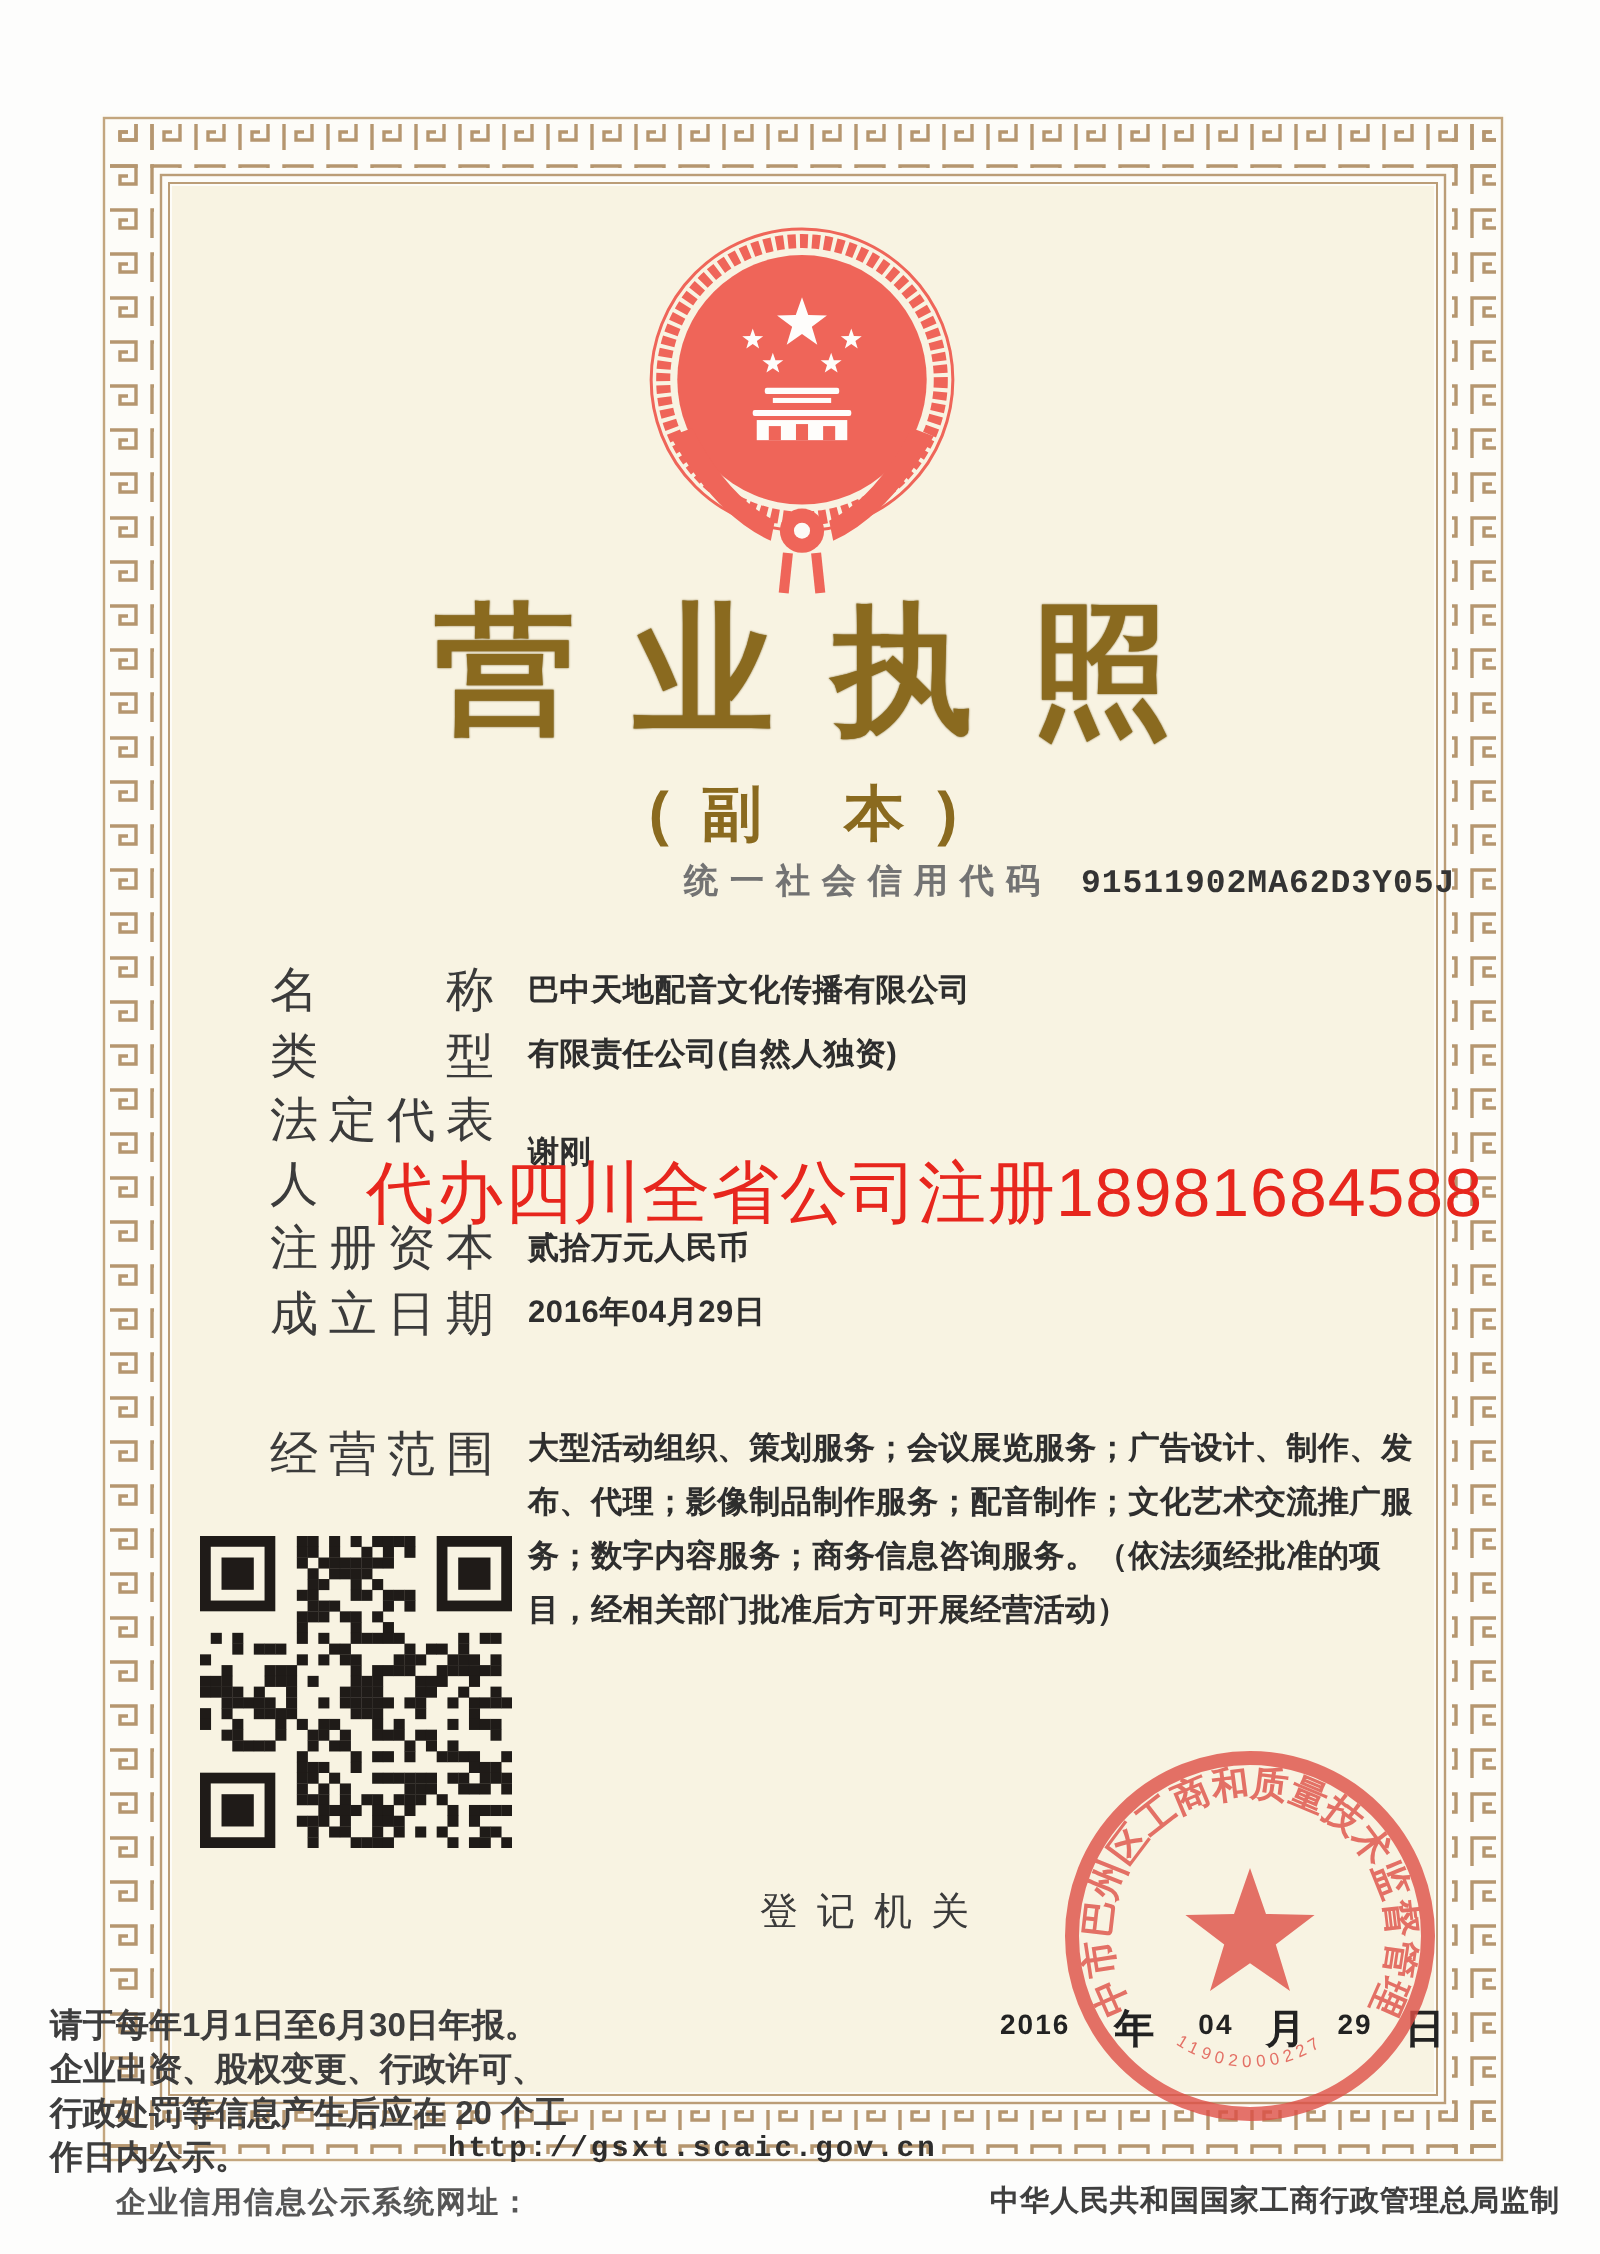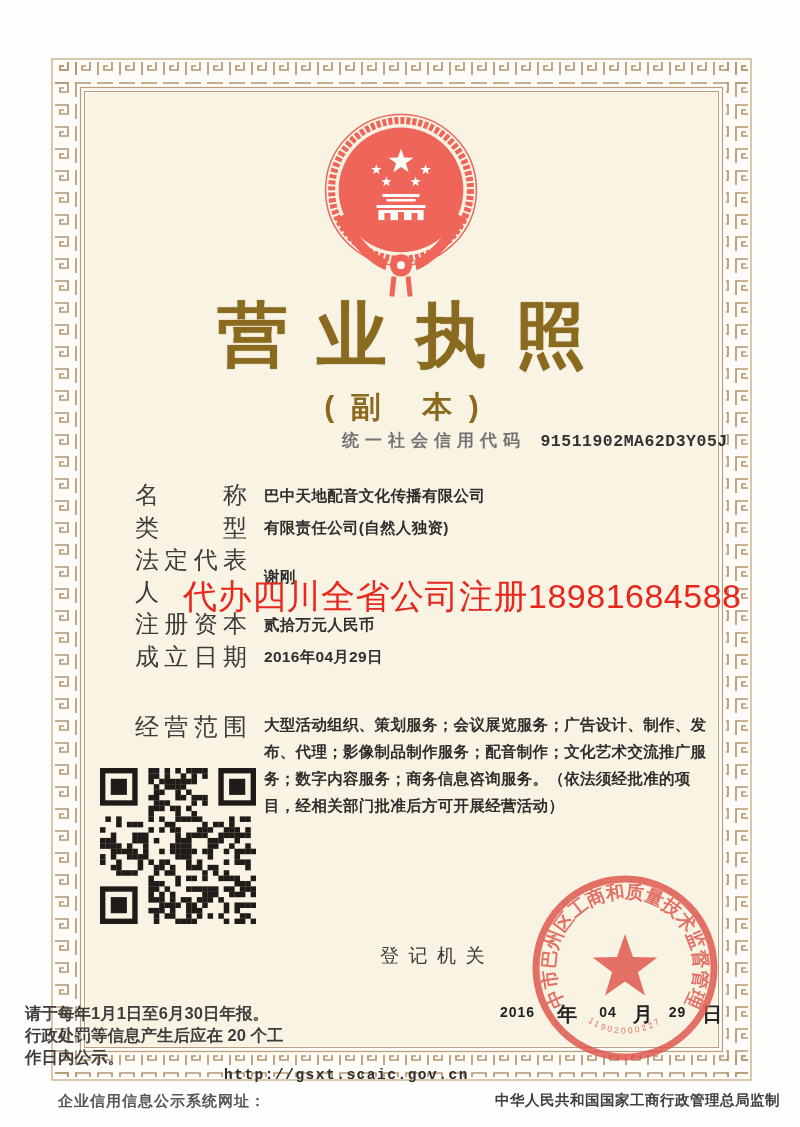--- a/index.html
+++ b/index.html
@@ -516,19 +516,20 @@
       </g>
     </svg>
 
   </div>
 </div>
 
 <div class="watermark-ad">代办四川全省公司注册18981684588</div>
 
 <div class="notice">
   <div>请于每年1月1日至6月30日年报。</div>
+  <div>企业出资、股权变更、行政许可、</div>
   <div>行政处罚等信息产生后应在 20 个工</div>
   <div>作日内公示。</div>
 </div>
 
 <div class="publicity-label">企业信用信息公示系统网址：</div>
 <div class="publicity-url">http://gsxt.scaic.gov.cn</div>
 <div class="issuer-note">中华人民共和国国家工商行政管理总局监制</div>
 
 </body></html>

